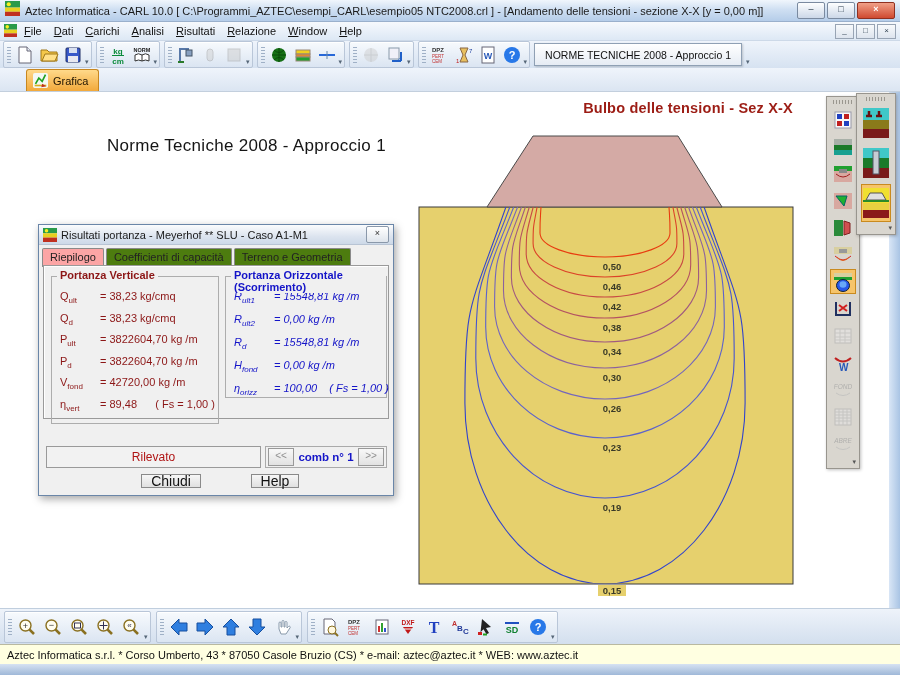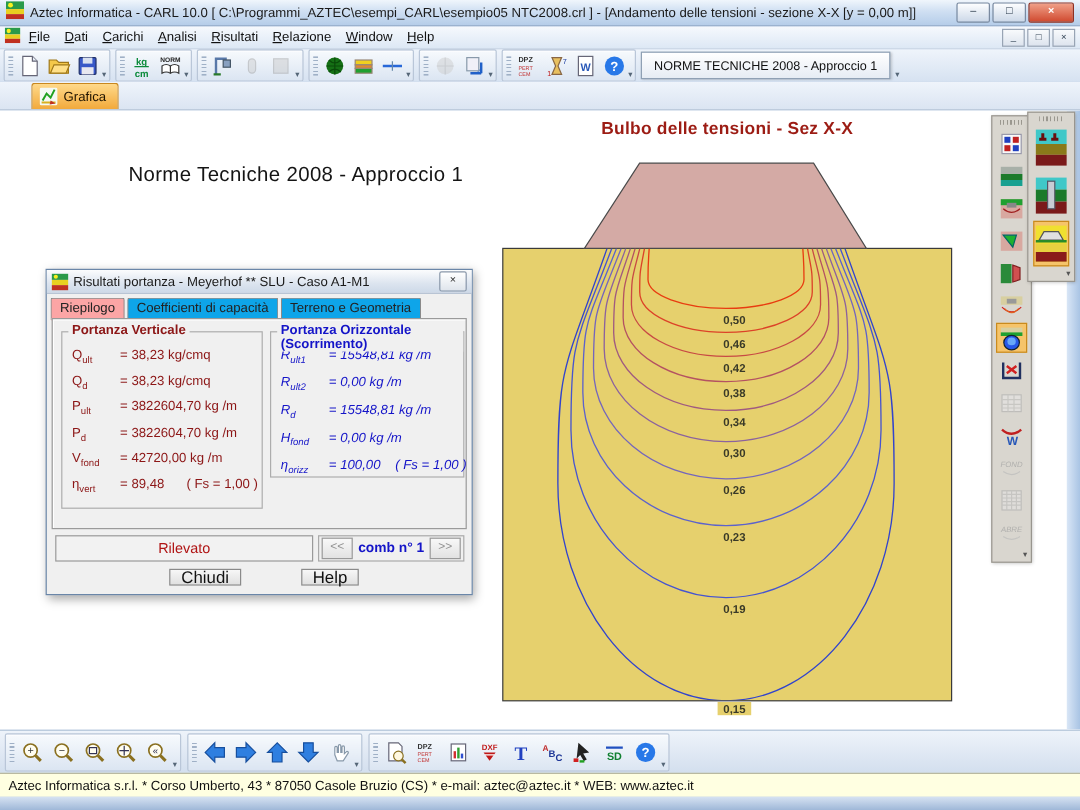--- a/index.html
+++ b/index.html
@@ -41,40 +41,40 @@
   .tabrow{height:24px;background:linear-gradient(#eff4fb,#dbe5f2);display:flex;align-items:flex-end;
     padding:0 0 0 26px;border-bottom:1px solid #c3cfdd;box-sizing:border-box;gap:6px;}
   .grafica{display:flex;align-items:center;gap:5px;height:21px;padding:0 10px 0 6px;
     background:linear-gradient(#ffd98a,#f2a93b);border:1px solid #c8871f;border-bottom:none;
     border-radius:3px 3px 0 0;font-size:11px;color:#201400;}
   .grafica svg{width:15px;height:15px;}
 
   
   .client{height:516px;position:relative;background:#ffffff;overflow:hidden;}
   .heading{position:absolute;left:107px;top:44px;font-size:17px;color:#151515;letter-spacing:.3px;}
-  .diagram-title{position:absolute;left:419px;width:374px;top:8px;text-align:center;
+  .diagram-title{position:absolute;left:419px;width:374px;top:8px;text-align:right;
     font-size:14.5px;font-weight:bold;color:#9c1c14;letter-spacing:.2px;}
   #diagram-svg{position:absolute;left:0;top:0;}
   .right-strip{position:absolute;right:0;top:0;bottom:0;width:11px;
     background:linear-gradient(to right,#d9e6f6,#a9c4e4);}
 
   
   .dialog{position:absolute;left:38px;top:132px;width:356px;height:272px;background:#f0f0f0;
     border:1px solid #6a86a8;box-shadow:2px 3px 8px rgba(0,0,0,.35);font-size:11px;box-sizing:border-box;}
   .dlg-title{height:20px;background:linear-gradient(#fbfcfd,#dce4ef 60%,#cdd9e8);display:flex;
     align-items:center;gap:4px;padding:0 4px;border-bottom:1px solid #b8c4d4;box-sizing:border-box;}
   .dlg-title svg{width:14px;height:14px;}
   .dlg-title-text{flex:1;font-size:11px;color:#1a1a1a;white-space:nowrap;overflow:hidden;}
   .dlg-close{width:21px;height:15px;border:1px solid #8a98aa;border-radius:2px;
     background:linear-gradient(#ffffff,#dfe5ec);font-size:9px;line-height:13px;text-align:center;color:#333;}
   .dlg-tabs{display:flex;padding:3px 2px 0 3px;height:18px;}
   .dlg-tab{border:1px solid #8a8a8a;border-bottom:none;padding:2px 7px 0;font-size:11px;
-    background:#0ea5e9;border-radius:2px 2px 0 0;margin-right:2px;color:#222;height:15px;}
+    background:#4d7c0f;border-radius:2px 2px 0 0;margin-right:2px;color:#222;height:15px;}
   .dlg-tab.active{background:#fca5a5;margin-bottom:-1px;height:16px;}
-  .dlg-page{position:absolute;left:4px;top:40px;width:346px;height:176px;background:#f0f0f0;
+  .dlg-page{position:absolute;left:4px;top:40px;width:346px;height:154px;background:#f0f0f0;
     border:1px solid #9a9a9a;box-shadow:inset 1px 1px 0 #ffffff;box-sizing:border-box;}
   .grp{position:absolute;border:1px solid #adadad;}
   .grp-l{left:7px;top:10px;width:166px;height:146px;}
   .grp-r{left:181px;top:10px;width:160px;height:120px;}
   .grp-head{position:absolute;top:-8px;left:5px;background:#f0f0f0;padding:0 3px;font-weight:bold;}
   .grp-l .grp-head,{color:#8c1616;}
   .grp-l{color:#8c1616;} .grp-r{color:#1414c8;}
   .grp-l .grp-head{color:#8c1616;} .grp-r .grp-head{color:#1414c8;}
   .rows{padding-top:13px;}
   .row{display:flex;align-items:baseline;padding-left:8px;}

